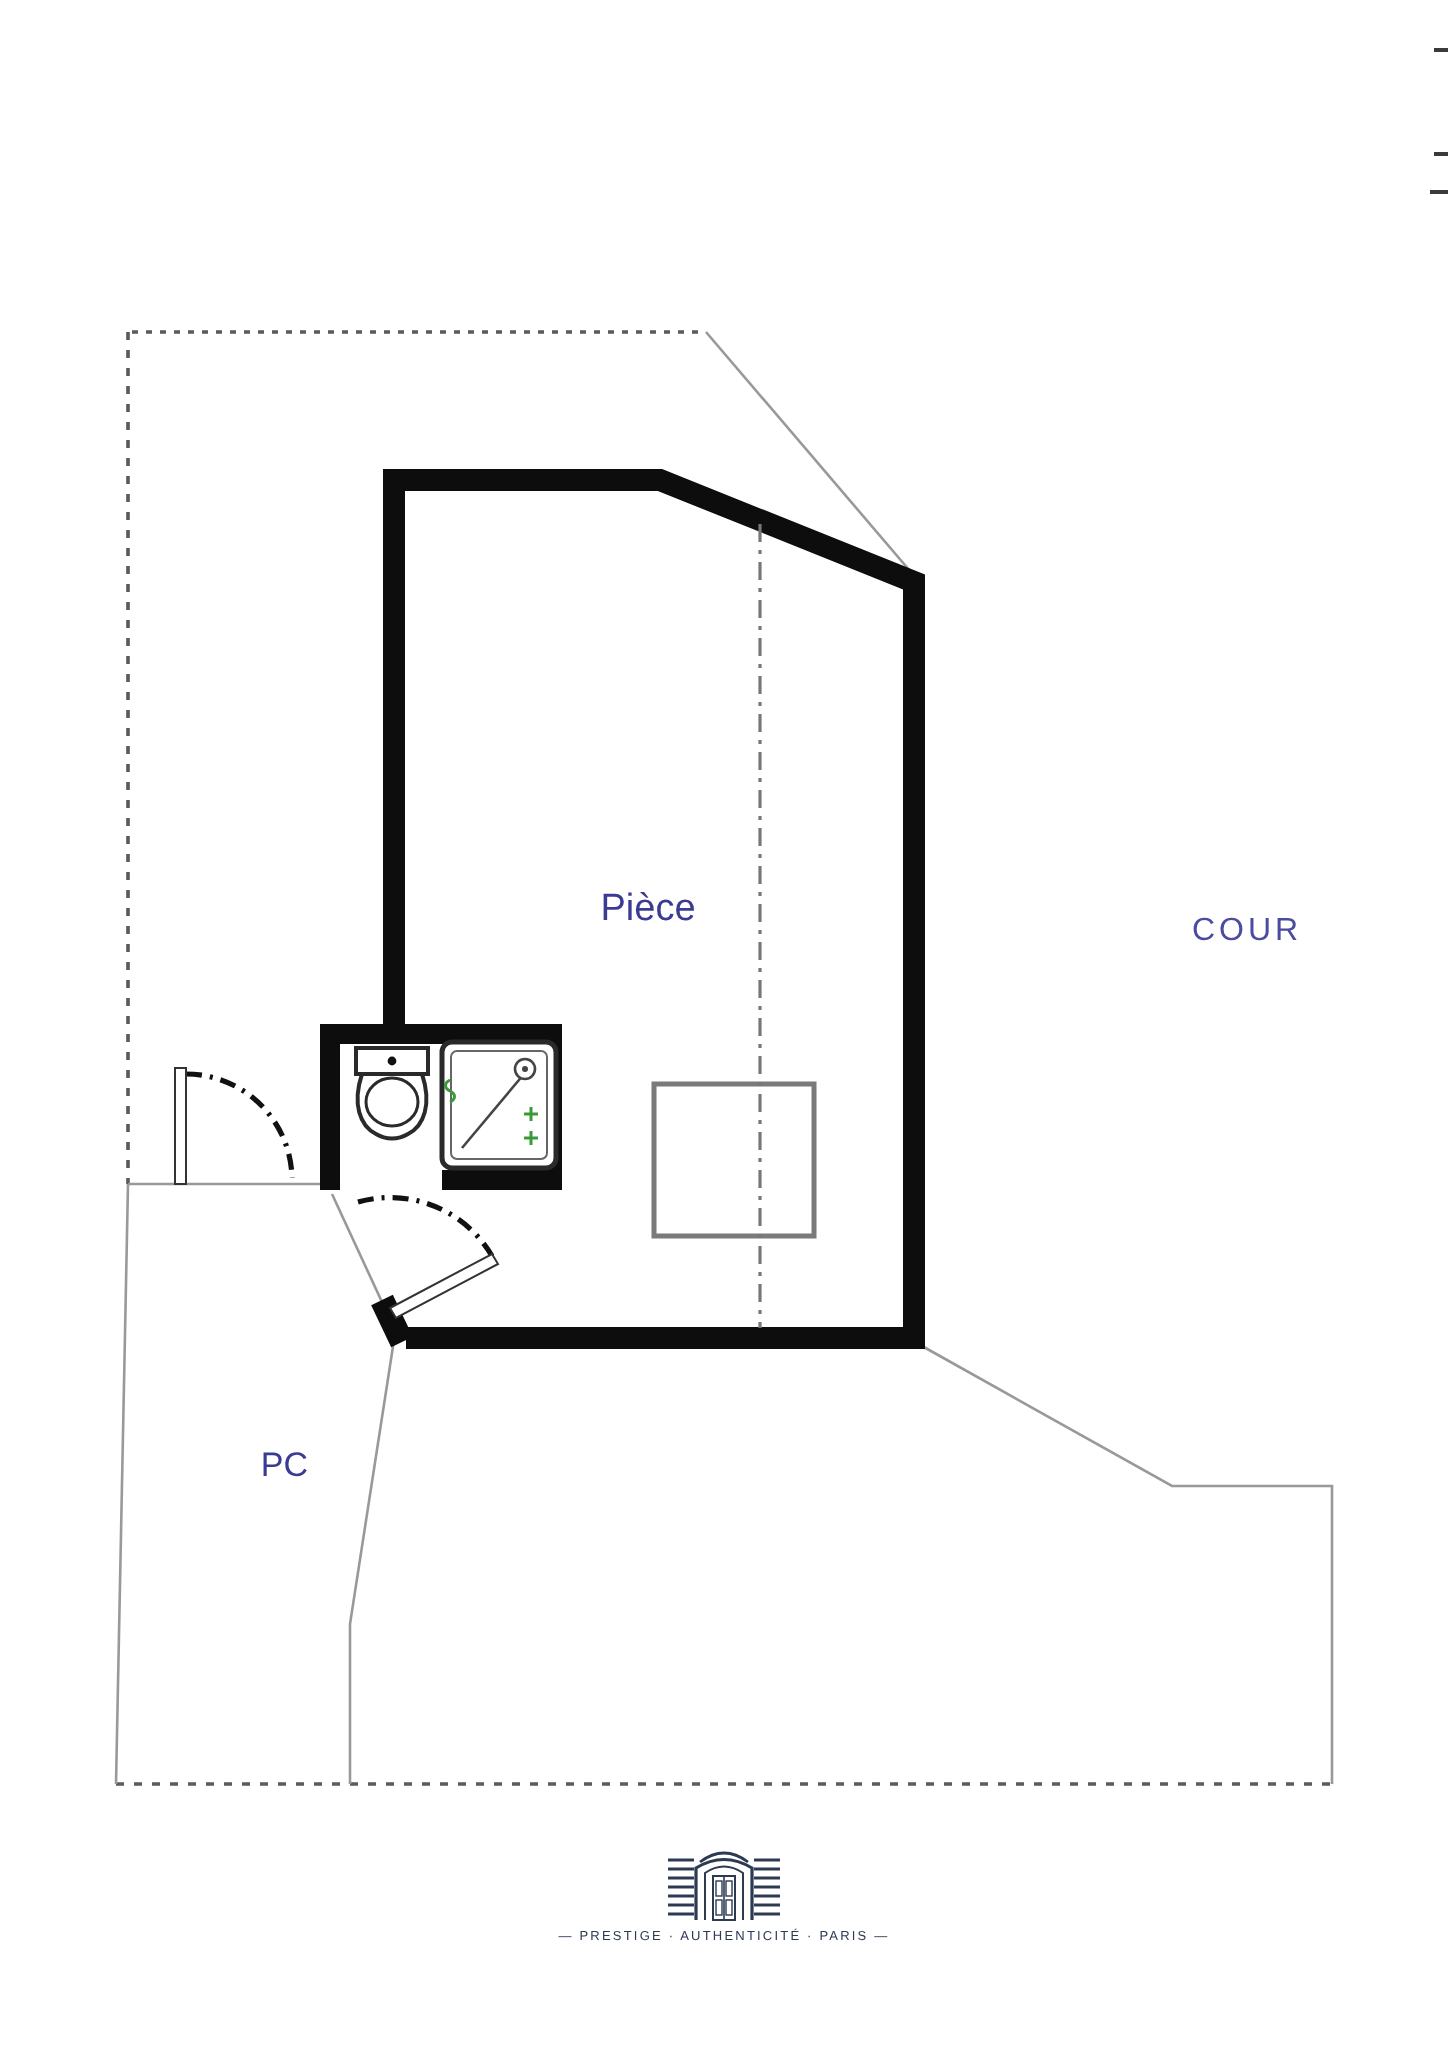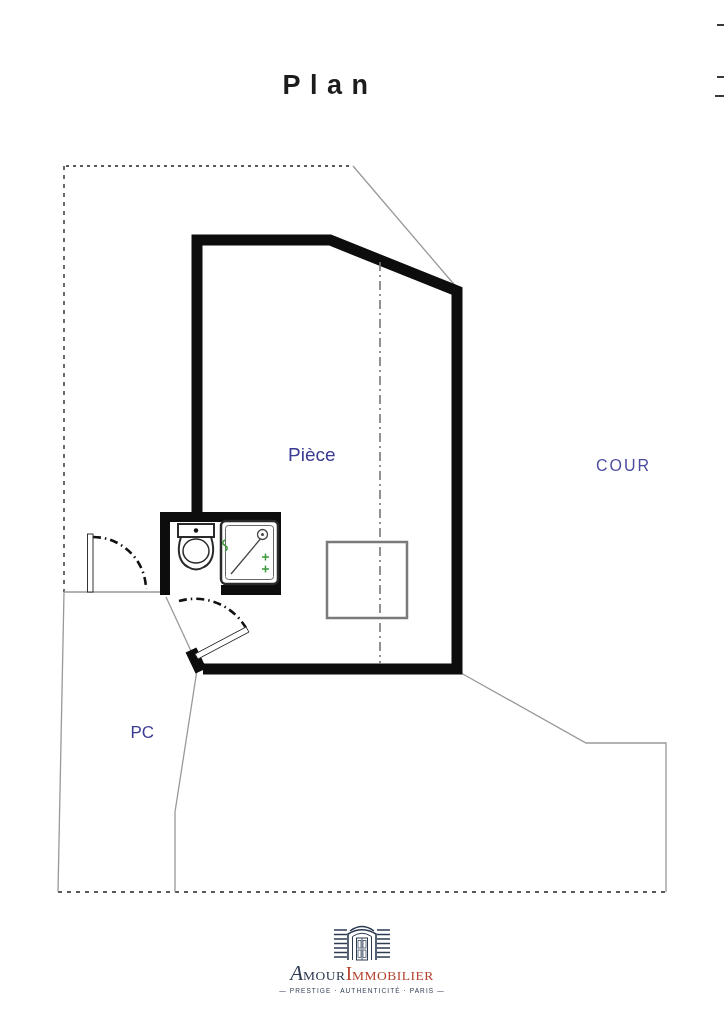--- a/index.html
+++ b/index.html
@@ -31,40 +31,39 @@
   .wall-bath{stroke-width:10;}
   .swing{stroke:#111;stroke-width:2.6;fill:none;stroke-dasharray:8 4 1.5 4;}
   .leaf{fill:#ffffff;stroke:#333;stroke-width:1;}
   .fixture{stroke:var(--fixture_dark);fill:#ffffff;}
   .fixture-thin{stroke:#666;fill:none;}
   .green{stroke:var(--fixture_green);fill:none;stroke-width:1.5;}
   .table-sq{fill:none;stroke:var(--table_gray);stroke-width:2.5;}
   .centerline{stroke:var(--centerline);stroke-width:1.6;stroke-dasharray:9 4 2 4;}
 
   .plan-label{position:absolute;color:var(--label_blue);}
-  .label-piece{left:288px;top:444px;width:72px;font-size:19px;}
+  .label-piece{left:288px;top:444px;width:72px;text-align:center;font-size:19px;}
   .label-cour{left:596px;top:457px;width:80px;text-align:left;font-size:16px;letter-spacing:2px;color:var(--cour_blue);}
   .label-pc{left:114px;top:723px;width:40px;text-align:right;font-size:17px;}
 
   .footer{position:absolute;left:0;top:920px;width:724px;text-align:center;}
   .logo-door{display:block;margin:0 auto;}
   .brand{margin-top:1px;font-family:"Liberation Serif",serif;line-height:1;white-space:nowrap;}
   .brand .a1{font-size:21px;font-style:italic;color:var(--logo_navy);}
   .brand .m1{font-size:13.5px;color:var(--logo_navy);letter-spacing:0.5px;}
   .brand .a2{font-size:19px;color:var(--logo_red);}
   .brand .m2{font-size:13.5px;color:var(--logo_red);letter-spacing:0.5px;}
   .tagline{margin-top:3px;font-size:6.5px;letter-spacing:1.1px;color:var(--logo_navy);
            font-family:"Liberation Sans",sans-serif;}
 </style>
 </head>
 <body>
 
 <div class="page">
 
-  <div class="title">Plan</div>
 
   <div class="tick t1"></div>
   <div class="tick t2"></div>
   <div class="tick t3"></div>
 
   <svg class="plan" width="724" height="1024" viewBox="0 0 724 1024">
 
     <g>
       <line class="dash-boundary" x1="66" y1="166" x2="353" y2="166"></line>
       <line class="dash-boundary-v" x1="64" y1="166" x2="64" y2="592"></line>
@@ -155,17 +154,16 @@
         <path d="M 16,40 L 16,14 Q 30,5.5 44,14 L 44,40" stroke-width="1.6"></path>
         <path d="M 20.5,40 L 20.5,16.5 Q 30,10 39.5,16.5 L 39.5,40" stroke-width="1"></path>
         <rect x="24.5" y="18" width="11" height="22" stroke-width="1"></rect>
         <line x1="30" y1="18" x2="30" y2="40" stroke-width="0.8"></line>
         <rect x="26" y="20.5" width="3" height="7.5" stroke-width="0.7"></rect>
         <rect x="31" y="20.5" width="3" height="7.5" stroke-width="0.7"></rect>
         <rect x="26" y="30" width="3" height="7.5" stroke-width="0.7"></rect>
         <rect x="31" y="30" width="3" height="7.5" stroke-width="0.7"></rect>
       </g>
     </svg>
-    <div class="brand"><span class="a1">A</span><span class="m1">MOUR</span><span class="a2">I</span><span class="m2">MMOBILIER</span></div>
     <div class="tagline">—  PRESTIGE · AUTHENTICITÉ · PARIS  —</div>
   </div>
 
 </div>
 
 </body></html>

